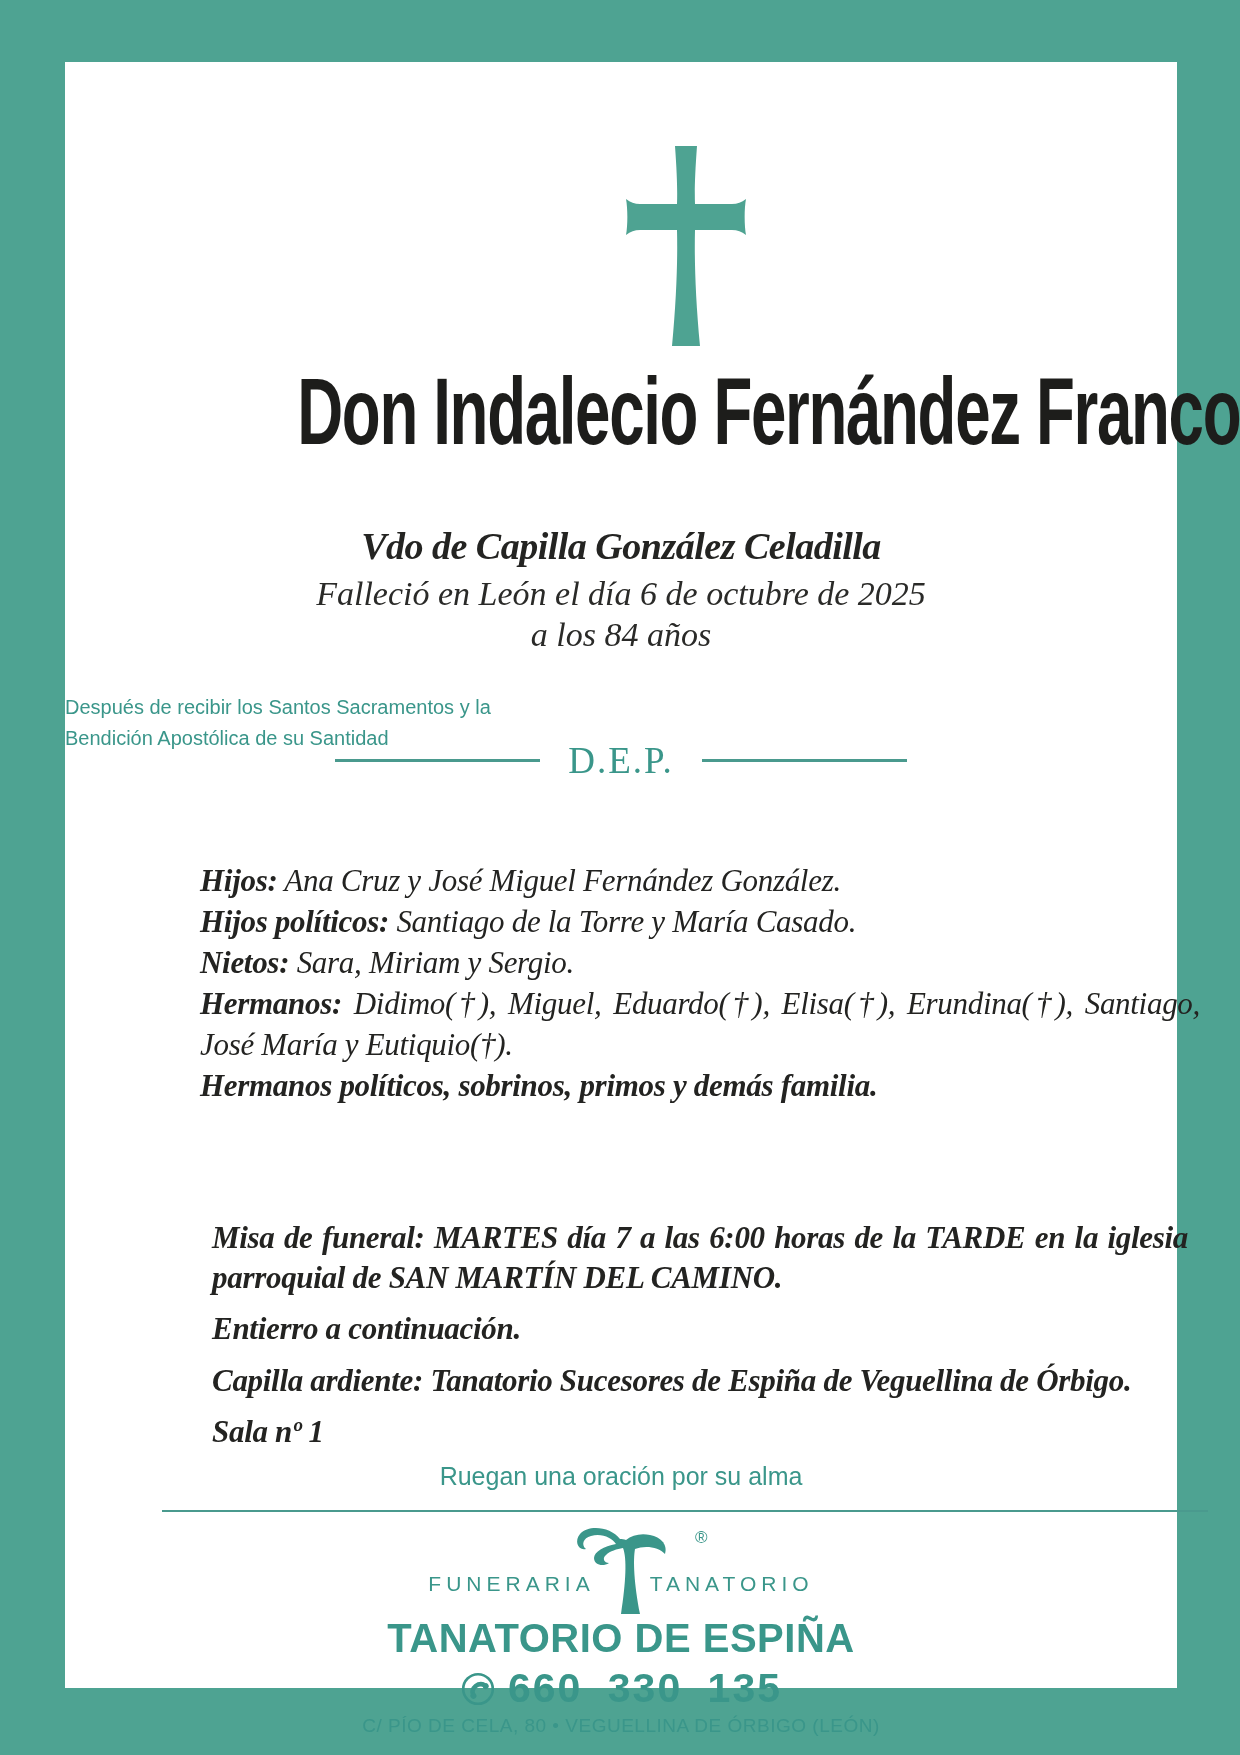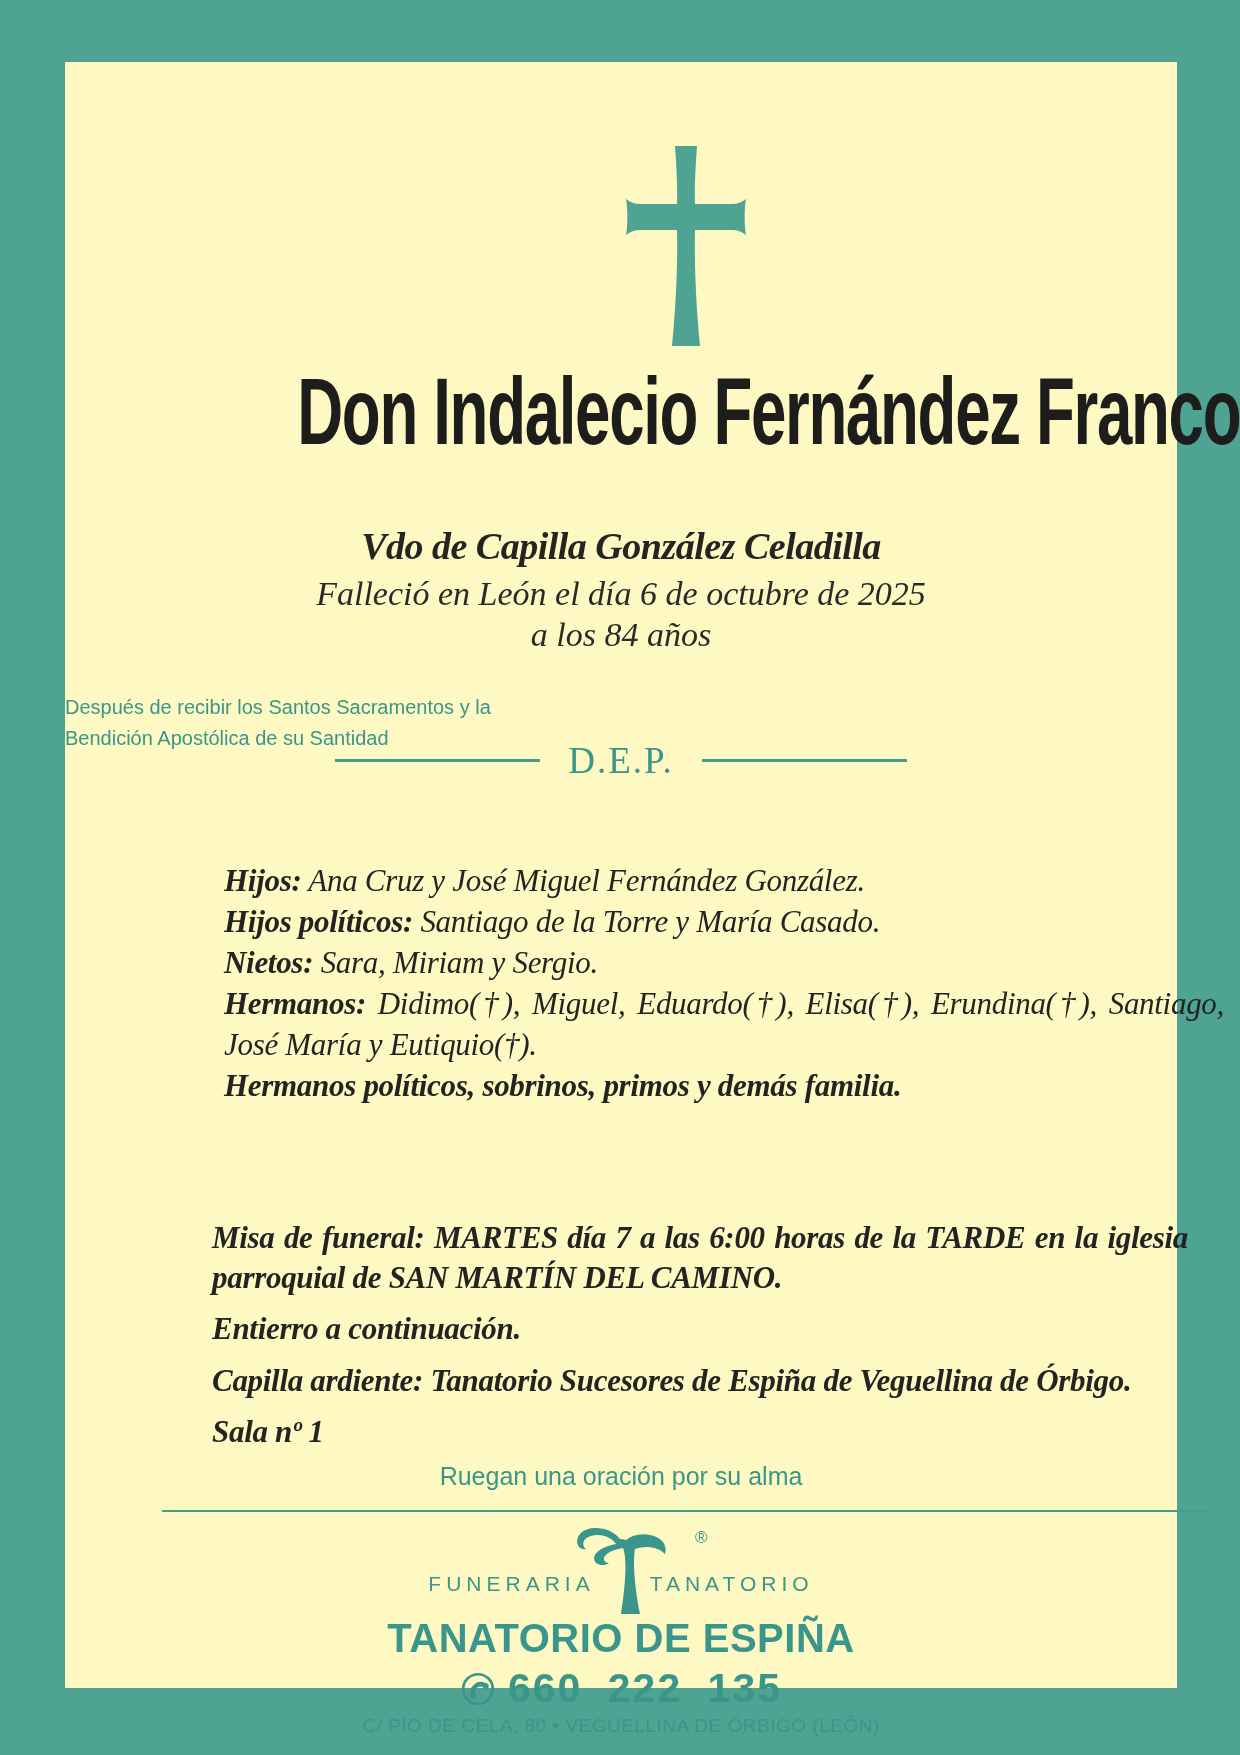--- a/index.html
+++ b/index.html
@@ -6,21 +6,21 @@
   .page{
     position:relative;
     width:1240px;height:1755px;
     background:#4ea392;
     font-family:"Liberation Serif", serif;
     overflow:hidden;
   }
   .inner{
     position:absolute;
     left:65px;top:62px;right:63px;bottom:67px;
-    background:#fef9c3;
+    background:#ffffff;
   }
   
   .cross{
     position:absolute;left:560px;top:84px;width:122px;height:200px;
   }
   
   .title{
     position:absolute;left:0;top:300px;width:100%;
     text-align:center;margin:0;
     font-family:"Liberation Sans", sans-serif;
@@ -56,21 +56,21 @@
   }
   .dep-line{width:205px;height:0;border-top:3px solid #4a9a8e;}
   .dep-text{
     font-size:37px;color:#3a968a;letter-spacing:2px;line-height:1;
     font-family:"Liberation Serif", serif;
   }
   
   .family{
     position:absolute;left:135px;top:798px;width:1000px;
     font-size:31px;line-height:41px;color:#232321;
-    font-style:italic;letter-spacing:-0.3px;margin-left:24px;
+    font-style:italic;letter-spacing:-0.3px;
   }
   .family p{margin:0;}
   .family .lbl{font-weight:bold;}
   .family p.justify{text-align:justify;}
   .family p.allbold{font-weight:bold;}
   
   .funeral{
     position:absolute;left:135px;top:1144px;width:1000px;
     font-size:31px;line-height:39.5px;color:#232321;
     font-style:italic;font-weight:bold;letter-spacing:-0.3px;
@@ -209,19 +209,19 @@
 
     <div class="phone-row">
       <svg class="phone-icon" viewBox="0 0 36 36" aria-hidden="true">
         <circle cx="18" cy="18" r="14.8" fill="none" stroke="#3a968a" stroke-width="2.6"></circle>
         <g transform="rotate(-38 18 18)" fill="#3a968a">
           <path d="M8.5,19.5 a9.5,7.5 0 0 1 19,0 l-4.2,1.2 a5.3,4.2 0 0 0 -10.6,0 Z"></path>
           <circle cx="10.2" cy="20.5" r="3"></circle>
           <circle cx="25.8" cy="20.5" r="3"></circle>
         </g>
       </svg>
-      <span class="phone-number">660 222 135</span>
+      <span class="phone-number">660 330 135</span>
     </div>
 
     <div class="address">C/ PÍO DE CELA, 80 • VEGUELLINA DE ÓRBIGO (LEÓN)</div>
 
   </div>
 </div>
 
 </body></html>

